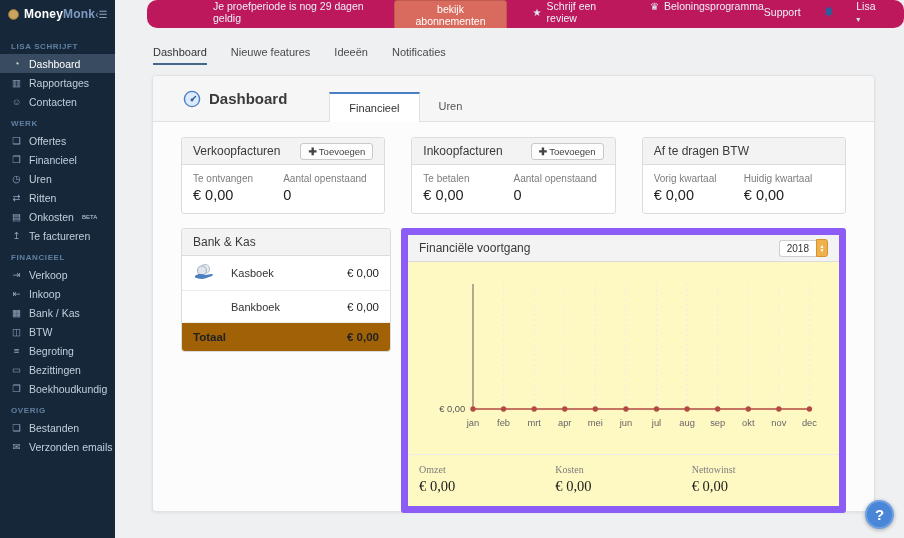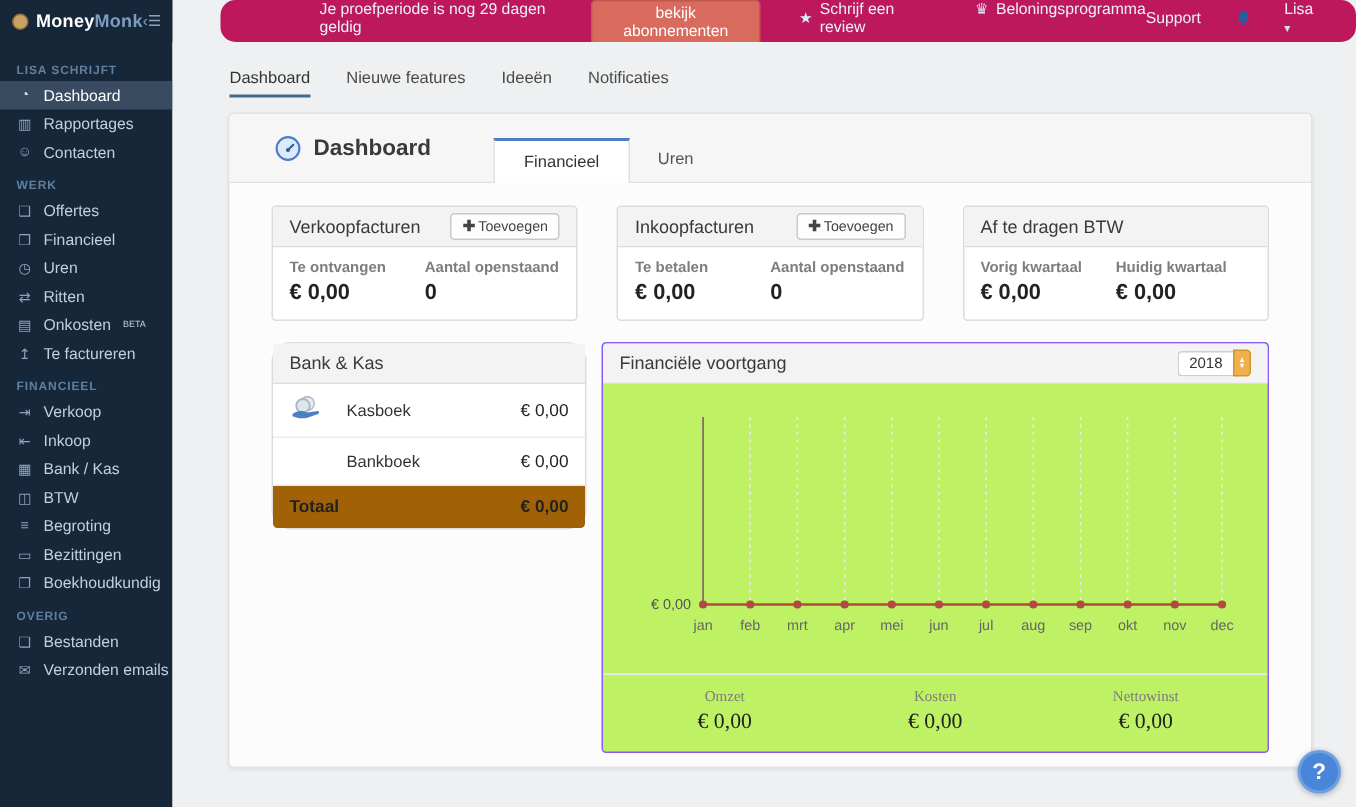--- a/index.html
+++ b/index.html
@@ -63,41 +63,41 @@
 
   .cards-row { display:flex; gap:26px; }
   .card { flex:1; border:1px solid #dcdcdc; border-radius:3px; background:#fff; }
   .card-head { background:#f3f3f3; border-bottom:1px solid #dcdcdc; padding:5px 11px;
     font-size:12px; color:#3a3a3a; display:flex; align-items:center;
     justify-content:space-between; height:27px; border-radius:3px 3px 0 0; }
   .add-btn { background:#fdfdfd; border:1px solid #c9c9c9; border-radius:3px;
     font-size:9.5px; color:#444; padding:2px 7px; cursor:pointer;
     font-family:"Liberation Sans", sans-serif; }
   .add-btn b { font-size:10px; margin-right:2px; }
-  .card-body { display:flex; padding:8px 11px 10px;font-weight:bold; }
+  .card-body { display:flex; padding:8px 11px 10px; }
   .stat { flex:1; }
   .stat .lbl { font-size:10px; color:#7d7d7d; margin-bottom:3px; }
   .stat .val { font-size:14.5px; color:#222; }
 
   .row2 { display:flex; gap:10px; margin-top:14px; }
 
   
-  .bank-card { width:210px; flex-shrink:0; border:1px solid #dcdcdc; border-radius:13px;
+  .bank-card { width:210px; flex-shrink:0; border:1px solid #dcdcdc; border-radius:3px;
     background:#fff; align-self:flex-start; }
   .bk-row { display:flex; align-items:center; padding:7px 11px; font-size:11px;
     color:#333; border-bottom:1px solid #ececec; min-height:32px; }
   .bk-icon-cell { width:38px; flex-shrink:0; }
   .bk-label { flex:1; }
   .bk-val { font-size:11.5px; color:#222; }
   .bk-total { display:flex; padding:8px 11px; font-size:11.5px; font-weight:bold;
     color:#222; background:#a16207; border-radius:0 0 3px 3px; }
   .bk-total .bk-label { flex:1; }
 
   
-  .chart-card { flex:1; border:1px solid #8b5cf6; border-radius:3px; background:#bef264;text-align:center; }
+  .chart-card { flex:1; border:7px solid #8b5cf6; border-radius:3px; background:#fef9c3; }
   .year-picker { display:flex; align-items:center; }
   .year-box { background:#fff; border:1px solid #cfcfcf; border-right:none;
     font-size:10px; color:#333; padding:2px 7px; border-radius:3px 0 0 3px; }
   .year-stepper { width:12px; height:18px; background:#f0b14c; border:1px solid #d3942f;
     border-radius:0 3px 3px 0; display:flex; flex-direction:column; align-items:center;
     justify-content:center; cursor:pointer; color:#fff; font-size:5px; line-height:4px; }
   .chart-wrap { padding:6px 4px 0; }
   .chart-stats { display:flex; border-top:1px solid #ececec; margin-top:4px;
     padding:9px 11px 11px;font-family:Liberation Serif, serif; }
   .chart-stats .stat { flex:1; }

